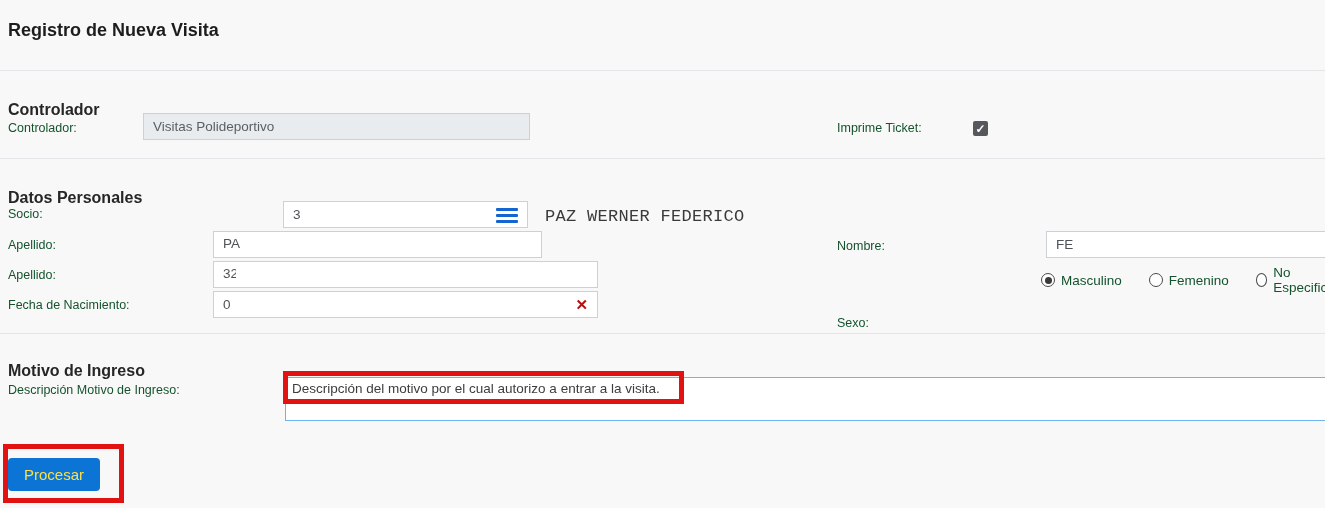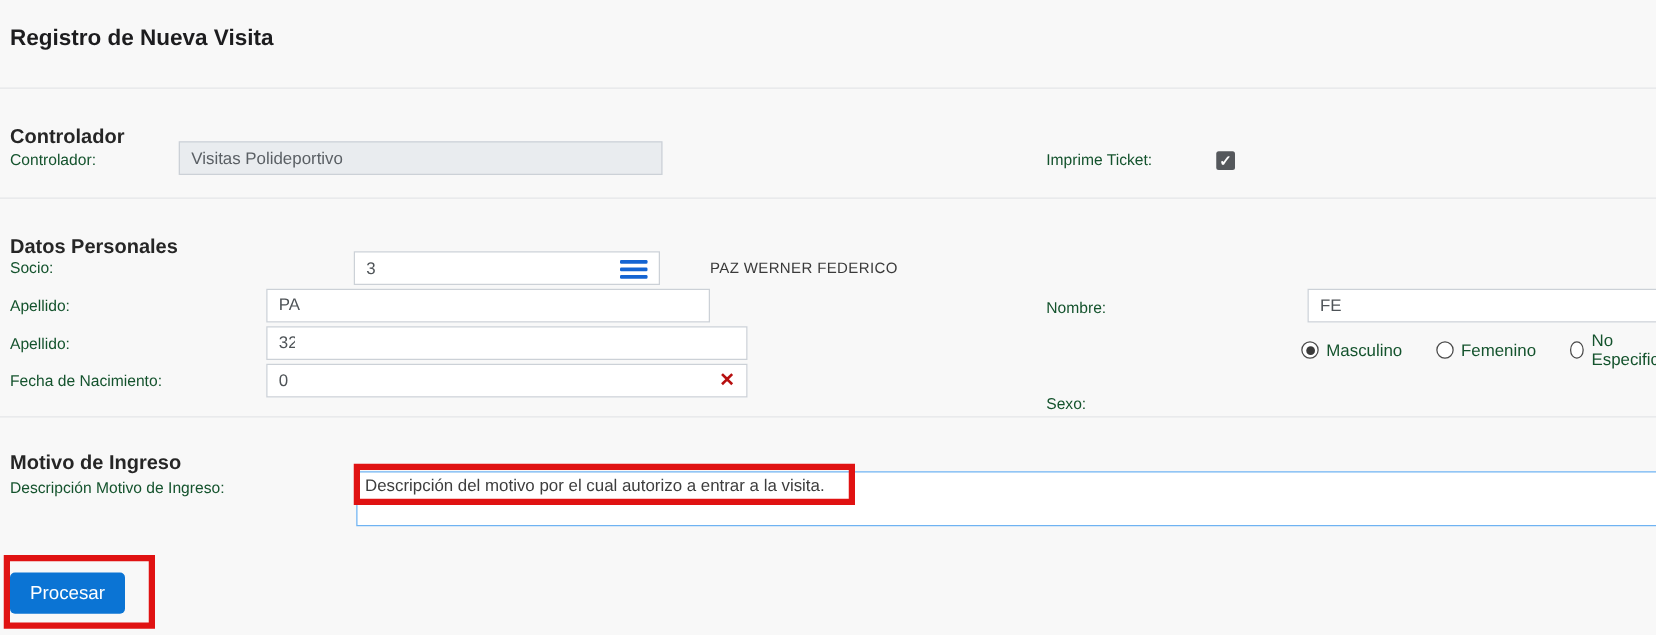--- a/index.html
+++ b/index.html
@@ -43,22 +43,22 @@
   .clip-val{display:inline-block;overflow:hidden;white-space:nowrap;height:18px;}
 
   
   .menu-icon{
     position:absolute;right:9px;top:6px;width:22px;height:15px;
     display:flex;flex-direction:column;justify-content:space-between;cursor:pointer;
   }
   .menu-icon i{display:block;height:3px;background:#1464d2;border-radius:1px;}
 
   .member-name{
-    position:absolute;left:568px;top:207px;
-    font-size:12px;color:#3a3a3a;letter-spacing:.3px;
+    position:absolute;left:545px;top:207px;
+    font-size:17px;color:#3a3a3a;letter-spacing:.3px;font-family:Liberation Mono, monospace;
   }
 
   
   .clear-icon{
     position:absolute;right:9px;top:4px;
     font-size:15px;font-weight:bold;color:#b70f0f;cursor:pointer;line-height:18px;
   }
 
   
   .checkbox{
@@ -87,21 +87,21 @@
   
   .descripcion-box{
     position:absolute;left:285px;top:377px;width:1045px;height:44px;
     box-sizing:border-box;background:#fff;border:1px solid #6fb3f2;
     font-size:13.5px;color:#3d3d3d;padding:3px 6px;
   }
 
   
   .primary-button{
     position:absolute;left:8px;top:458px;width:92px;height:33px;
-    background:#0b74d4;color:#ffffff;border:none;border-radius:4px;
+    background:#0b74d4;color:#fde047;border:none;border-radius:4px;
     font-size:15px;font-family:"Liberation Sans",sans-serif;cursor:pointer;
   }
 
   
   .annotation{
     position:absolute;border:5px solid #e01212;box-sizing:border-box;
     background:transparent;pointer-events:none;z-index:10;
   }
   #annotation-descripcion{left:283px;top:371px;width:401px;height:33px;}
   #annotation-procesar{left:3px;top:444px;width:121px;height:59px;}
@@ -134,21 +134,21 @@
   <span>3</span>
   <span class="menu-icon">
       <i></i>
       <i></i>
       <i></i>
     </span>
 </div>
 <div class="member-name">PAZ WERNER FEDERICO</div>
 
 <label class="field-label" style="left:8px;top:238px;">Apellido:</label>
-<div class="text-input" style="left:213px;top:231px;width:355px;">
+<div class="text-input" style="left:213px;top:231px;width:329px;">
   <span class="clip-val" style="width:17px;">PA</span>
 </div>
 
 <label class="field-label" style="left:837px;top:239px;">Nombre:</label>
 <div class="text-input" style="left:1046px;top:231px;width:300px;">
   <span>FE</span>
 </div>
 
 <label class="field-label" style="left:8px;top:268px;">Apellido:</label>
 <div class="text-input" style="left:213px;top:261px;width:385px;">

